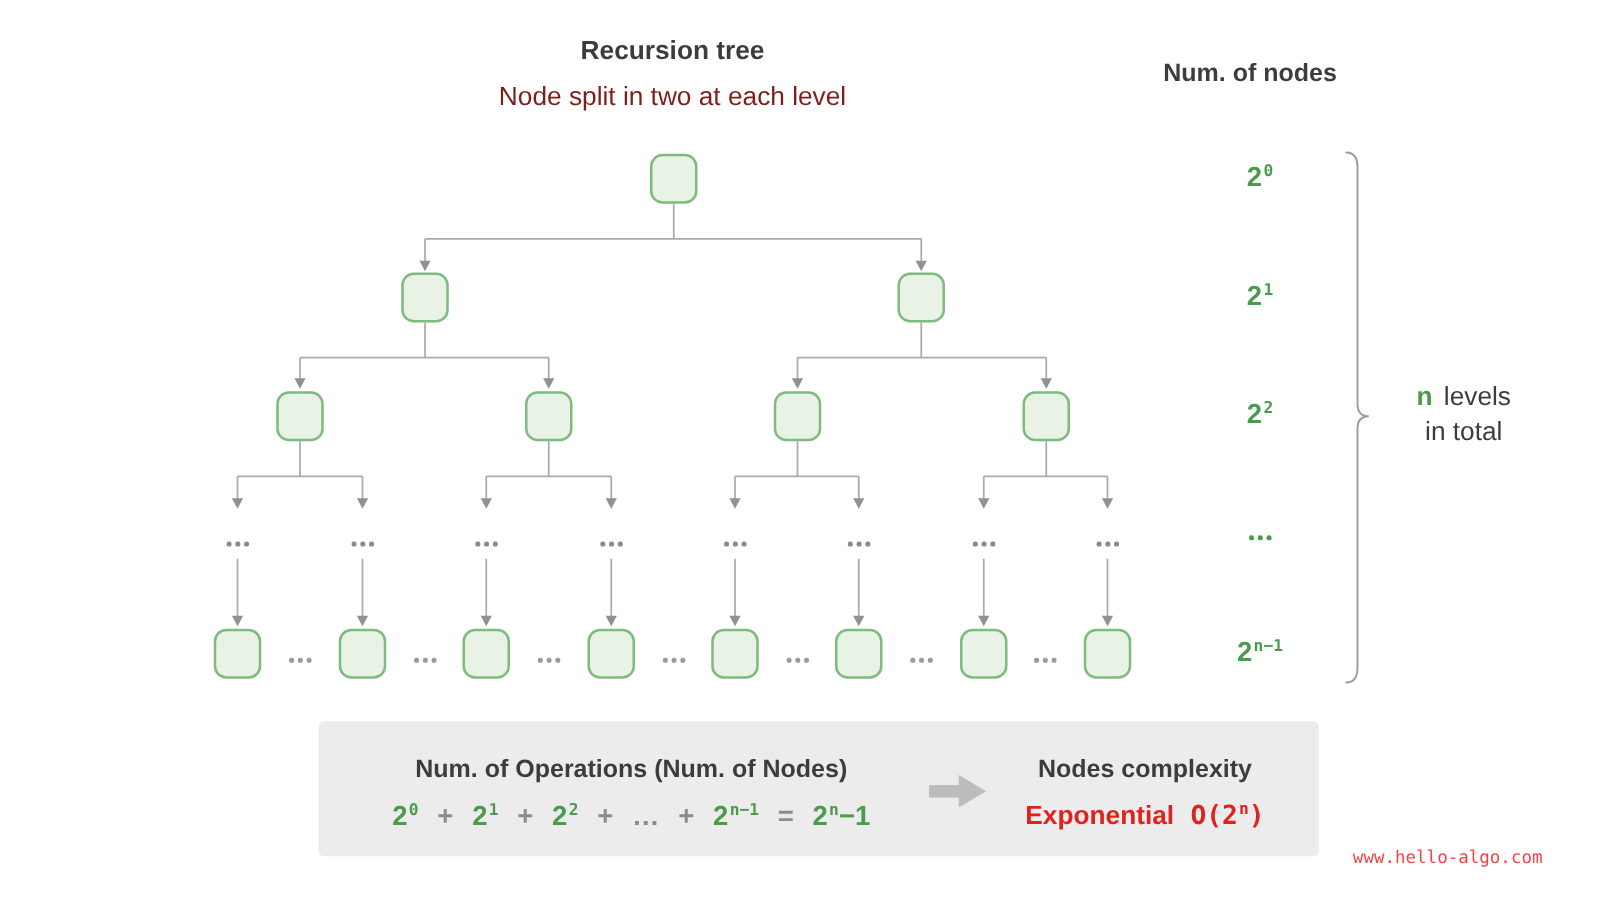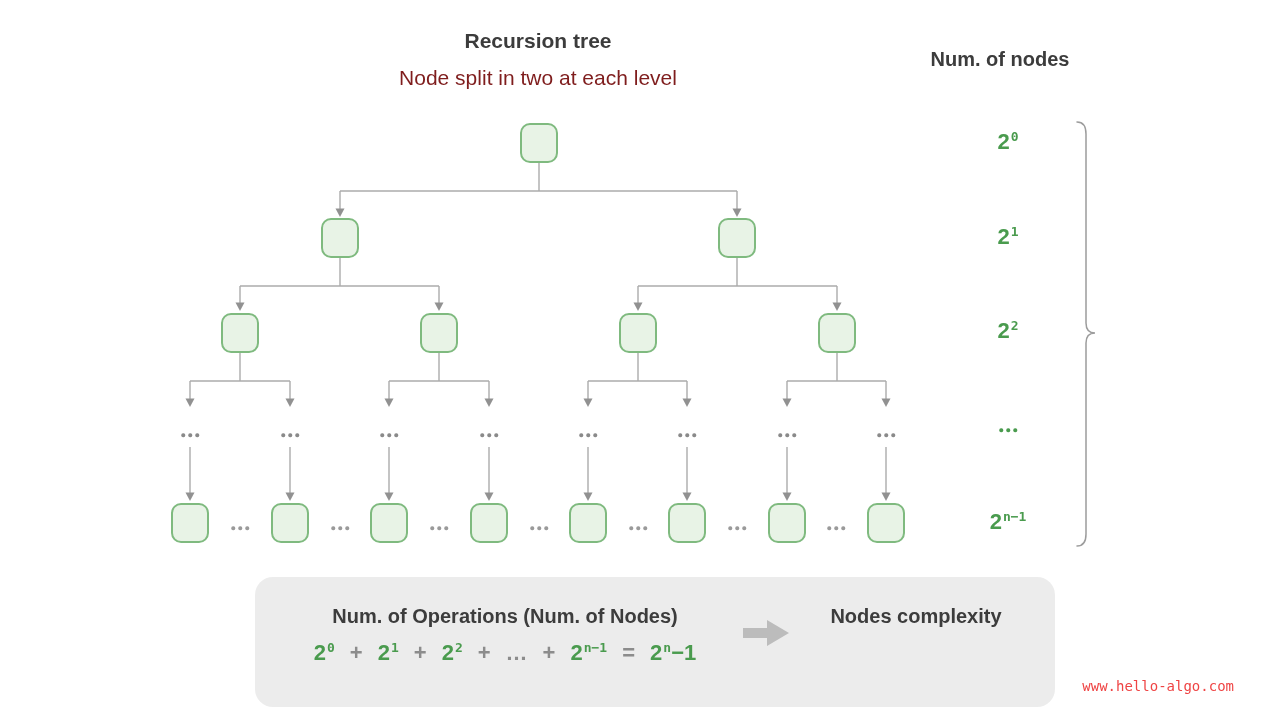--- a/index.html
+++ b/index.html
@@ -14,21 +14,21 @@
   .tree-node{position:absolute;width:38px;height:40px;box-sizing:border-box;
              border:2px solid #7fba7f;background:#e8f3e6;border-radius:10px;}
   .dots{position:absolute;display:flex;gap:3.5px;transform:translate(-50%,-50%);}
   .dots i{width:3.5px;height:3.5px;border-radius:50%;display:block;}
   .lvl-label{position:absolute;transform:translate(-50%,-50%);font-size:22px;font-weight:700;
              color:#4a9b4e;white-space:nowrap;}
   sup.mono-sup{font-family:"DejaVu Sans Mono",monospace;font-size:13px;vertical-align:baseline;
                position:relative;top:-8px;margin-left:1px;}
   .brace-note{left:1171px;top:332px;font-size:21px;color:#3c3c3c;line-height:28px;}
   .brace-note .n{color:#4a9b4e;font-weight:700;margin-right:9px;}
-  .summary-box{left:255px;top:577px;width:800px;height:130px;background:#ececec;border-radius:18px;}
+  .summary-box{left:255px;top:577px;width:800px;height:108px;background:#ececec;border-radius:4px;}
   .ops-title{left:250px;top:39px;font-size:20px;font-weight:700;color:#3c3c3c;position:absolute;}
   .formula{left:250px;top:76px;position:absolute;display:flex;gap:15px;align-items:baseline;
            font-size:22px;font-weight:700;}
   .formula .green{color:#4a9b4e;}
   .formula .gray{color:#8c8c8c;}
   .arrow-icon{position:absolute;left:488px;top:43px;}
   .cx-title{left:661px;top:39px;font-size:20px;font-weight:700;color:#3c3c3c;position:absolute;}
   .cx-value{left:661px;top:76px;position:absolute;display:flex;gap:13px;align-items:baseline;
             font-size:21px;font-weight:700;color:#e0221f;}
   .mono{font-family:"DejaVu Sans Mono",monospace;}
@@ -205,36 +205,44 @@
       <div class="lvl-label" style="left: 1008px; top: 237px;">2<sup class="mono-sup">1</sup></div>
       <div class="lvl-label" style="left: 1008px; top: 331px;">2<sup class="mono-sup">2</sup></div>
       <span class="dots" style="left: 1008px; top: 430px; color: rgb(74, 155, 78);">
         <i style="background: rgb(74, 155, 78);"></i>
         <i style="background: rgb(74, 155, 78);"></i>
         <i style="background: rgb(74, 155, 78);"></i>
       </span>
       <div class="lvl-label" style="left: 1008px; top: 522px;">2<sup class="mono-sup">n−1</sup></div>
     </div>
 
+  <div class="abs ctr brace-note">
+    <div><span class="n">n</span><span>levels</span></div>
+    <div>in total</div>
+  </div>
 
   <div class="abs summary-box">
     <div class="ops-title ctr">Num. of Operations (Num. of Nodes)</div>
     <div class="formula ctr" id="formula">
         <span class="green">2<sup class="mono-sup">0</sup></span>
         <span class="gray">+</span>
         <span class="green">2<sup class="mono-sup">1</sup></span>
         <span class="gray">+</span>
         <span class="green">2<sup class="mono-sup">2</sup></span>
         <span class="gray">+</span>
         <span class="gray">…</span>
         <span class="gray">+</span>
         <span class="green">2<sup class="mono-sup">n−1</sup></span>
         <span class="gray">=</span>
         <span class="green">2<sup class="mono-sup">n</sup>−1</span>
       </div>
     <svg class="arrow-icon" width="46" height="26" viewBox="0 0 46 26">
       <polygon points="0,8 24,8 24,0 46,13 24,26 24,18 0,18" fill="#bcbcbc"></polygon>
     </svg>
     <div class="cx-title ctr">Nodes complexity</div>
+    <div class="cx-value ctr">
+      <span>Exponential</span>
+      <span class="mono"><span>O(2</span><sup class="mono-sup">n</sup><span>)</span></span>
+    </div>
   </div>
 
   <div class="watermark">www.hello-algo.com</div>
 </div>
 
 </body></html>

